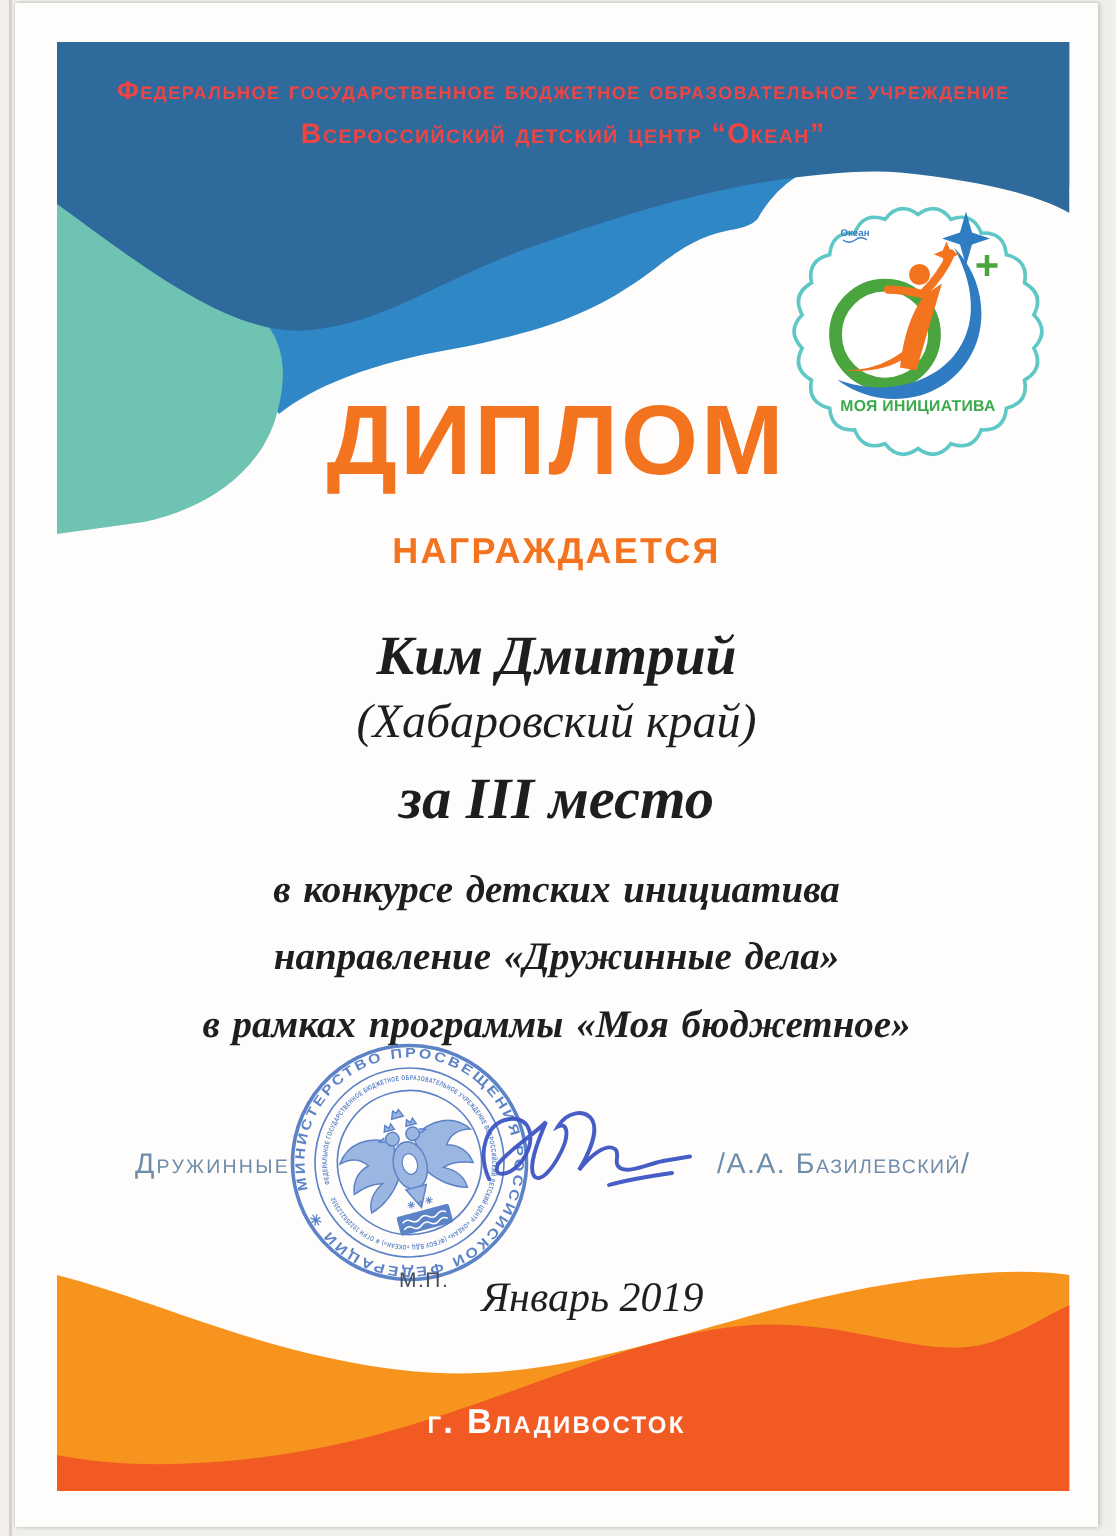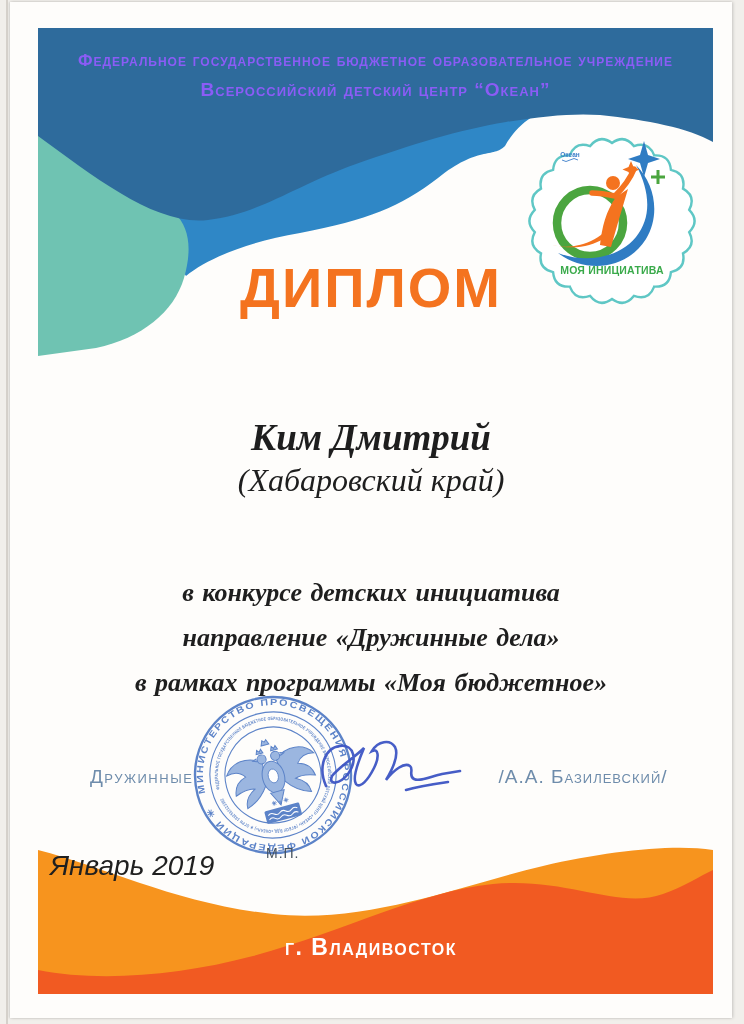--- a/index.html
+++ b/index.html
@@ -4,48 +4,48 @@
 <style>
   html,body{margin:0;padding:0}
   body{width:744px;height:1024px;position:relative;overflow:hidden;
        background:#eceae6;font-family:"Liberation Sans",sans-serif;}
   .scan{position:absolute;inset:0;background:#f1efeb;}
   .edge-left{position:absolute;left:6px;top:0;bottom:0;width:2px;background:#c9c4bd;opacity:.7;}
   .page{position:absolute;left:10px;top:2px;width:722px;height:1016px;background:#fefdfb;
         box-shadow:1px 0 3px rgba(0,0,0,.18),-1px 0 2px rgba(0,0,0,.10);}
 
   svg.hdr{position:absolute;left:28px;top:26px;z-index:1;}
-  .org{position:absolute;left:28px;top:44px;width:675px;text-align:center;color:#8b5cf6;
+  .org{position:absolute;left:28px;top:44px;width:675px;text-align:center;color:#ef4444;
        font-variant:small-caps;font-weight:bold;letter-spacing:1px;z-index:2;}
   .org-l1{font-size:17px;line-height:30px;}
   .org-l2{font-size:19px;line-height:28px;}
 
   svg.badge{position:absolute;left:514px;top:131px;z-index:3;}
   .badge-label{font-family:"Liberation Sans",sans-serif;font-weight:bold;}
 
   .center-col{position:absolute;left:8px;width:706px;text-align:center;z-index:2;}
-  .title-diploma{top:258px;color:var(--orange);font-size:56px;font-weight:bold;letter-spacing:2px;line-height:1;}
+  .title-diploma{top:258px;color:var(--orange);font-size:66px;font-weight:bold;letter-spacing:2px;line-height:1;}
   .awarded{top:352px;color:var(--orange);font-size:24px;font-weight:bold;letter-spacing:1.5px;}
   .serif{font-family:"Liberation Serif",serif;color:var(--text_black);}
   .recipient-name{top:414px;font-size:37px;font-weight:bold;font-style:italic;}
   .recipient-region{top:460px;font-size:32px;font-style:italic;}
   .place{top:508px;font-size:39px;font-weight:bold;font-style:italic;}
   .award-line{font-size:26px;font-weight:bold;font-style:italic;word-spacing:2px;}
   .l1{top:576px}.l2{top:621px}.l3{top:666px}
 
   .director{position:absolute;left:80px;top:764px;font-variant:small-caps;font-size:19px;
             letter-spacing:1.5px;color:var(--steel_blue);z-index:2;}
-  .sig-name{position:absolute;left:468px;top:764px;width:210px;text-align:center;
+  .sig-name{position:absolute;left:468px;top:764px;width:210px;text-align:left;
             font-variant:small-caps;font-size:19px;letter-spacing:1px;color:var(--steel_blue);z-index:2;}
   svg.stamp{position:absolute;left:168px;top:678px;z-index:2;opacity:.92;}
   svg.signature{position:absolute;left:300px;top:722px;z-index:3;}
   .mp{position:absolute;left:256px;top:843px;font-family:Liberation Sans, sans-serif;
       font-size:14px;letter-spacing:1px;color:var(--ink_dark);z-index:2;}
-  .date{position:absolute;left:40px;width:690px;top:848px;text-align:left;
-        font-family:Liberation Sans, sans-serif;font-style:italic;font-size:28px;color:#1f1f1f;z-index:2;}
+  .date{position:absolute;left:40px;width:690px;top:848px;text-align:center;
+        font-family:Liberation Serif, serif;font-style:italic;font-size:28px;color:#1f1f1f;z-index:2;}
 
   svg.ftr{position:absolute;left:28px;top:840px;z-index:1;}
   .city{position:absolute;left:0;top:932px;width:722px;text-align:center;color:#fff;
         font-variant:small-caps;font-weight:bold;font-size:23px;letter-spacing:1.5px;z-index:2;}
 </style>
 </head>
 <body>
 
 <div class="scan">
   <div class="edge-left"></div>
@@ -73,23 +73,25 @@
       <path fill="none" stroke="var(--orange)" stroke-width="5.5" stroke-linecap="round" d="M68,60 C76,60 82,61 91,63 M91,63 C100,54 106,46 110,36"></path>
       <path fill="var(--badge_blue)" d="M120,8 L124,22 L136,26 L124,30 L120,44 L116,30 L104,26 L116,22 Z"></path>
       <path fill="var(--orange)" d="M107,28 l2.5,6 6,2.5 -6,2.5 -2.5,6 -2.5,-6 -6,-2.5 6,-2.5 Z"></path>
       <path fill="var(--badge_green)" d="M132.5,37 h3 v5.5 h5.5 v3 h-5.5 v5.5 h-3 v-5.5 h-5.5 v-3 h5.5 Z"></path>
       <path fill="none" stroke="var(--badge_brand_blue)" stroke-width="0.9" d="M38,27 q4,3 8,0 q4,-3 8,0"></path>
       <text x="46" y="24" text-anchor="middle" font-size="6.5" font-weight="bold" fill="var(--badge_brand_blue)" class="badge-label">Океан</text>
       <text x="88" y="141" text-anchor="middle" font-size="10.5" font-weight="bold" fill="var(--badge_text_green)" class="badge-label" letter-spacing="0.2">МОЯ ИНИЦИАТИВА</text>
     </svg>
 
     <div class="center-col title-diploma">ДИПЛОМ</div>
+    <div class="center-col awarded">НАГРАЖДАЕТСЯ</div>
 
     <div class="center-col serif recipient-name">Ким Дмитрий</div>
     <div class="center-col serif recipient-region">(Хабаровский край)</div>
+    <div class="center-col serif place">за III место</div>
     <div class="center-col serif award-line l1">в конкурсе детских инициатива</div>
     <div class="center-col serif award-line l2">направление «Дружинные дела»</div>
     <div class="center-col serif award-line l3">в рамках программы «Моя бюджетное»</div>
 
     <div class="director">Дружинные</div>
     <div class="sig-name">/А.А. Базилевский/</div>
 
     <svg class="stamp" width="190" height="190" viewBox="0 0 190 190">
       <defs>
         <path id="stampOuter" d="M95,95 m-70,0 a70,70 0 1 1 140,0 a70,70 0 1 1 -140,0"></path>

